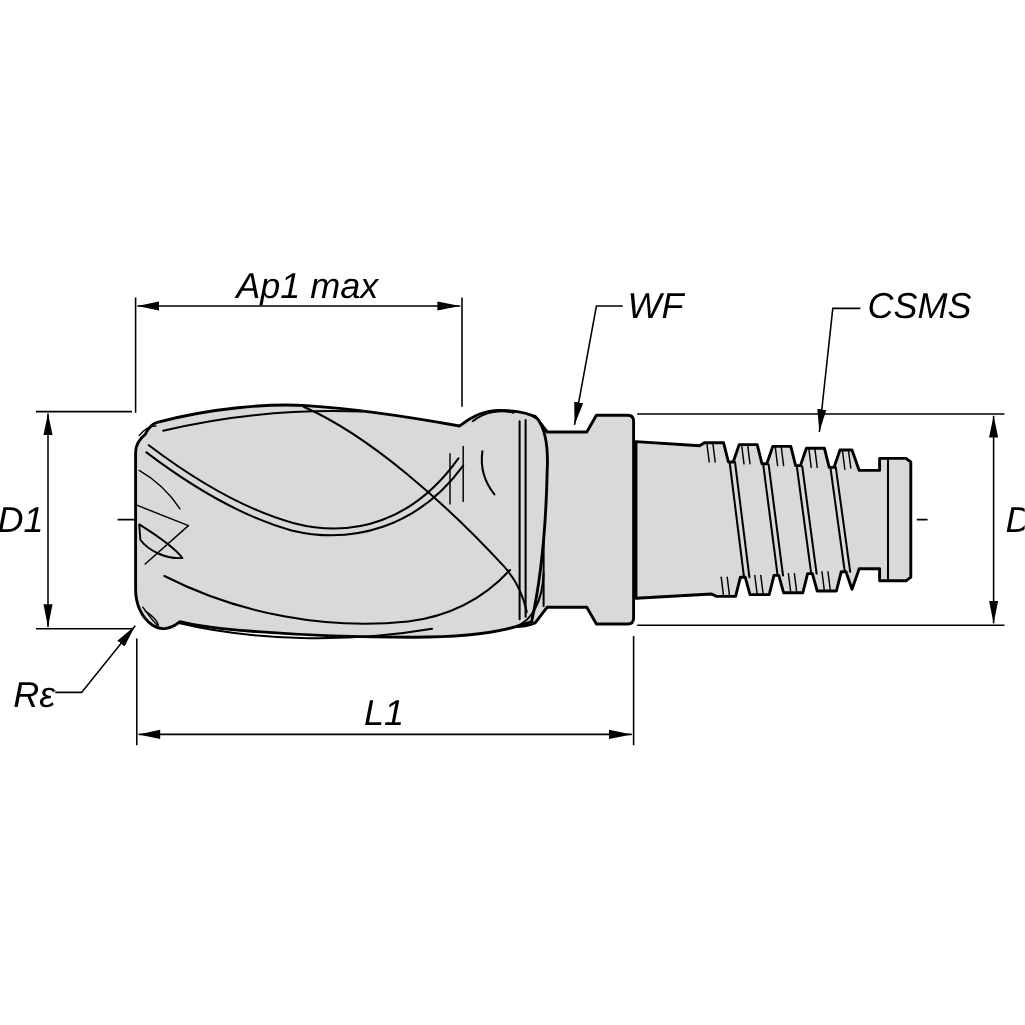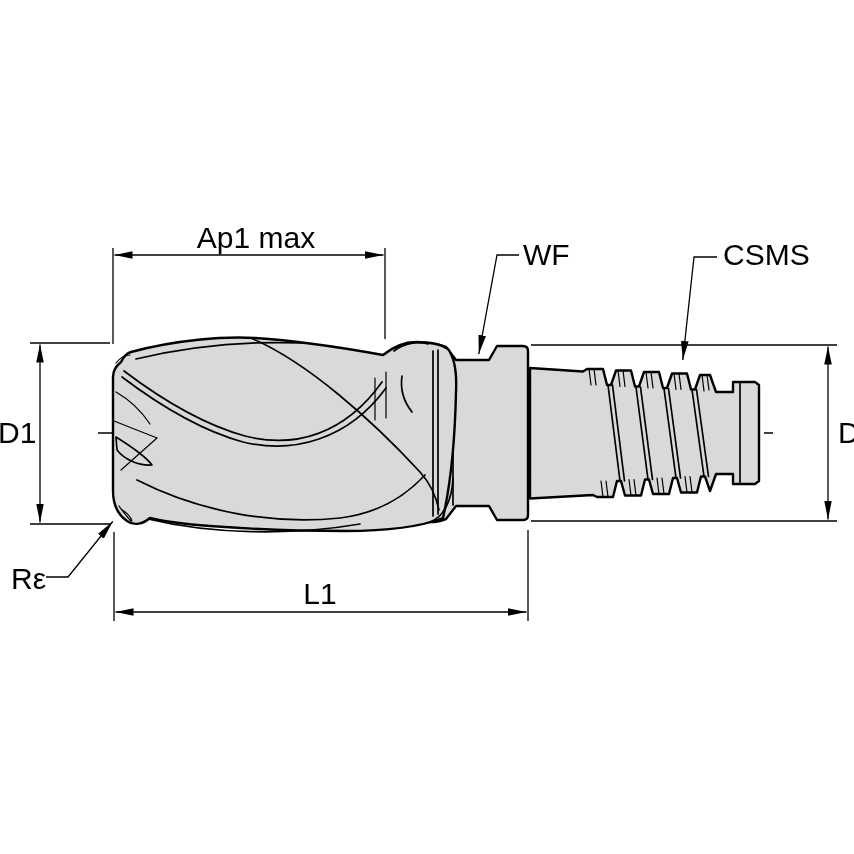--- a/index.html
+++ b/index.html
@@ -1,18 +1,19 @@
 <!DOCTYPE html>
 <html><head>
 <meta charset="utf-8">
 <style>
   html,body{margin:0;padding:0;background:#ffffff;}
   .stage{
     width:854px;height:726px;background:#ffffff;position:relative;overflow:hidden;
     font-family:"Liberation Sans", sans-serif;
+    font-style:italic;
   }
   svg{position:absolute;left:0;top:0;}
   .outline{fill:#d9d9d9;stroke:#000000;stroke-width:2.4;stroke-linejoin:round;stroke-linecap:round;}
   .detail{fill:none;stroke:#000000;stroke-width:1.7;stroke-linecap:round;}
   .thin{fill:none;stroke:#000000;stroke-width:1.2;stroke-linecap:round;}
   .petal{fill:#d9d9d9;stroke:#000000;stroke-width:1.6;stroke-linejoin:round;}
   .dim{fill:none;stroke:#000000;stroke-width:1.3;}
   .cl{fill:none;stroke:#000000;stroke-width:1.5;stroke-dasharray:20 6 5 6;}
   text.lbl{font-size:30px;fill:#000000;font-family:"Liberation Sans", sans-serif;}
 </style>

